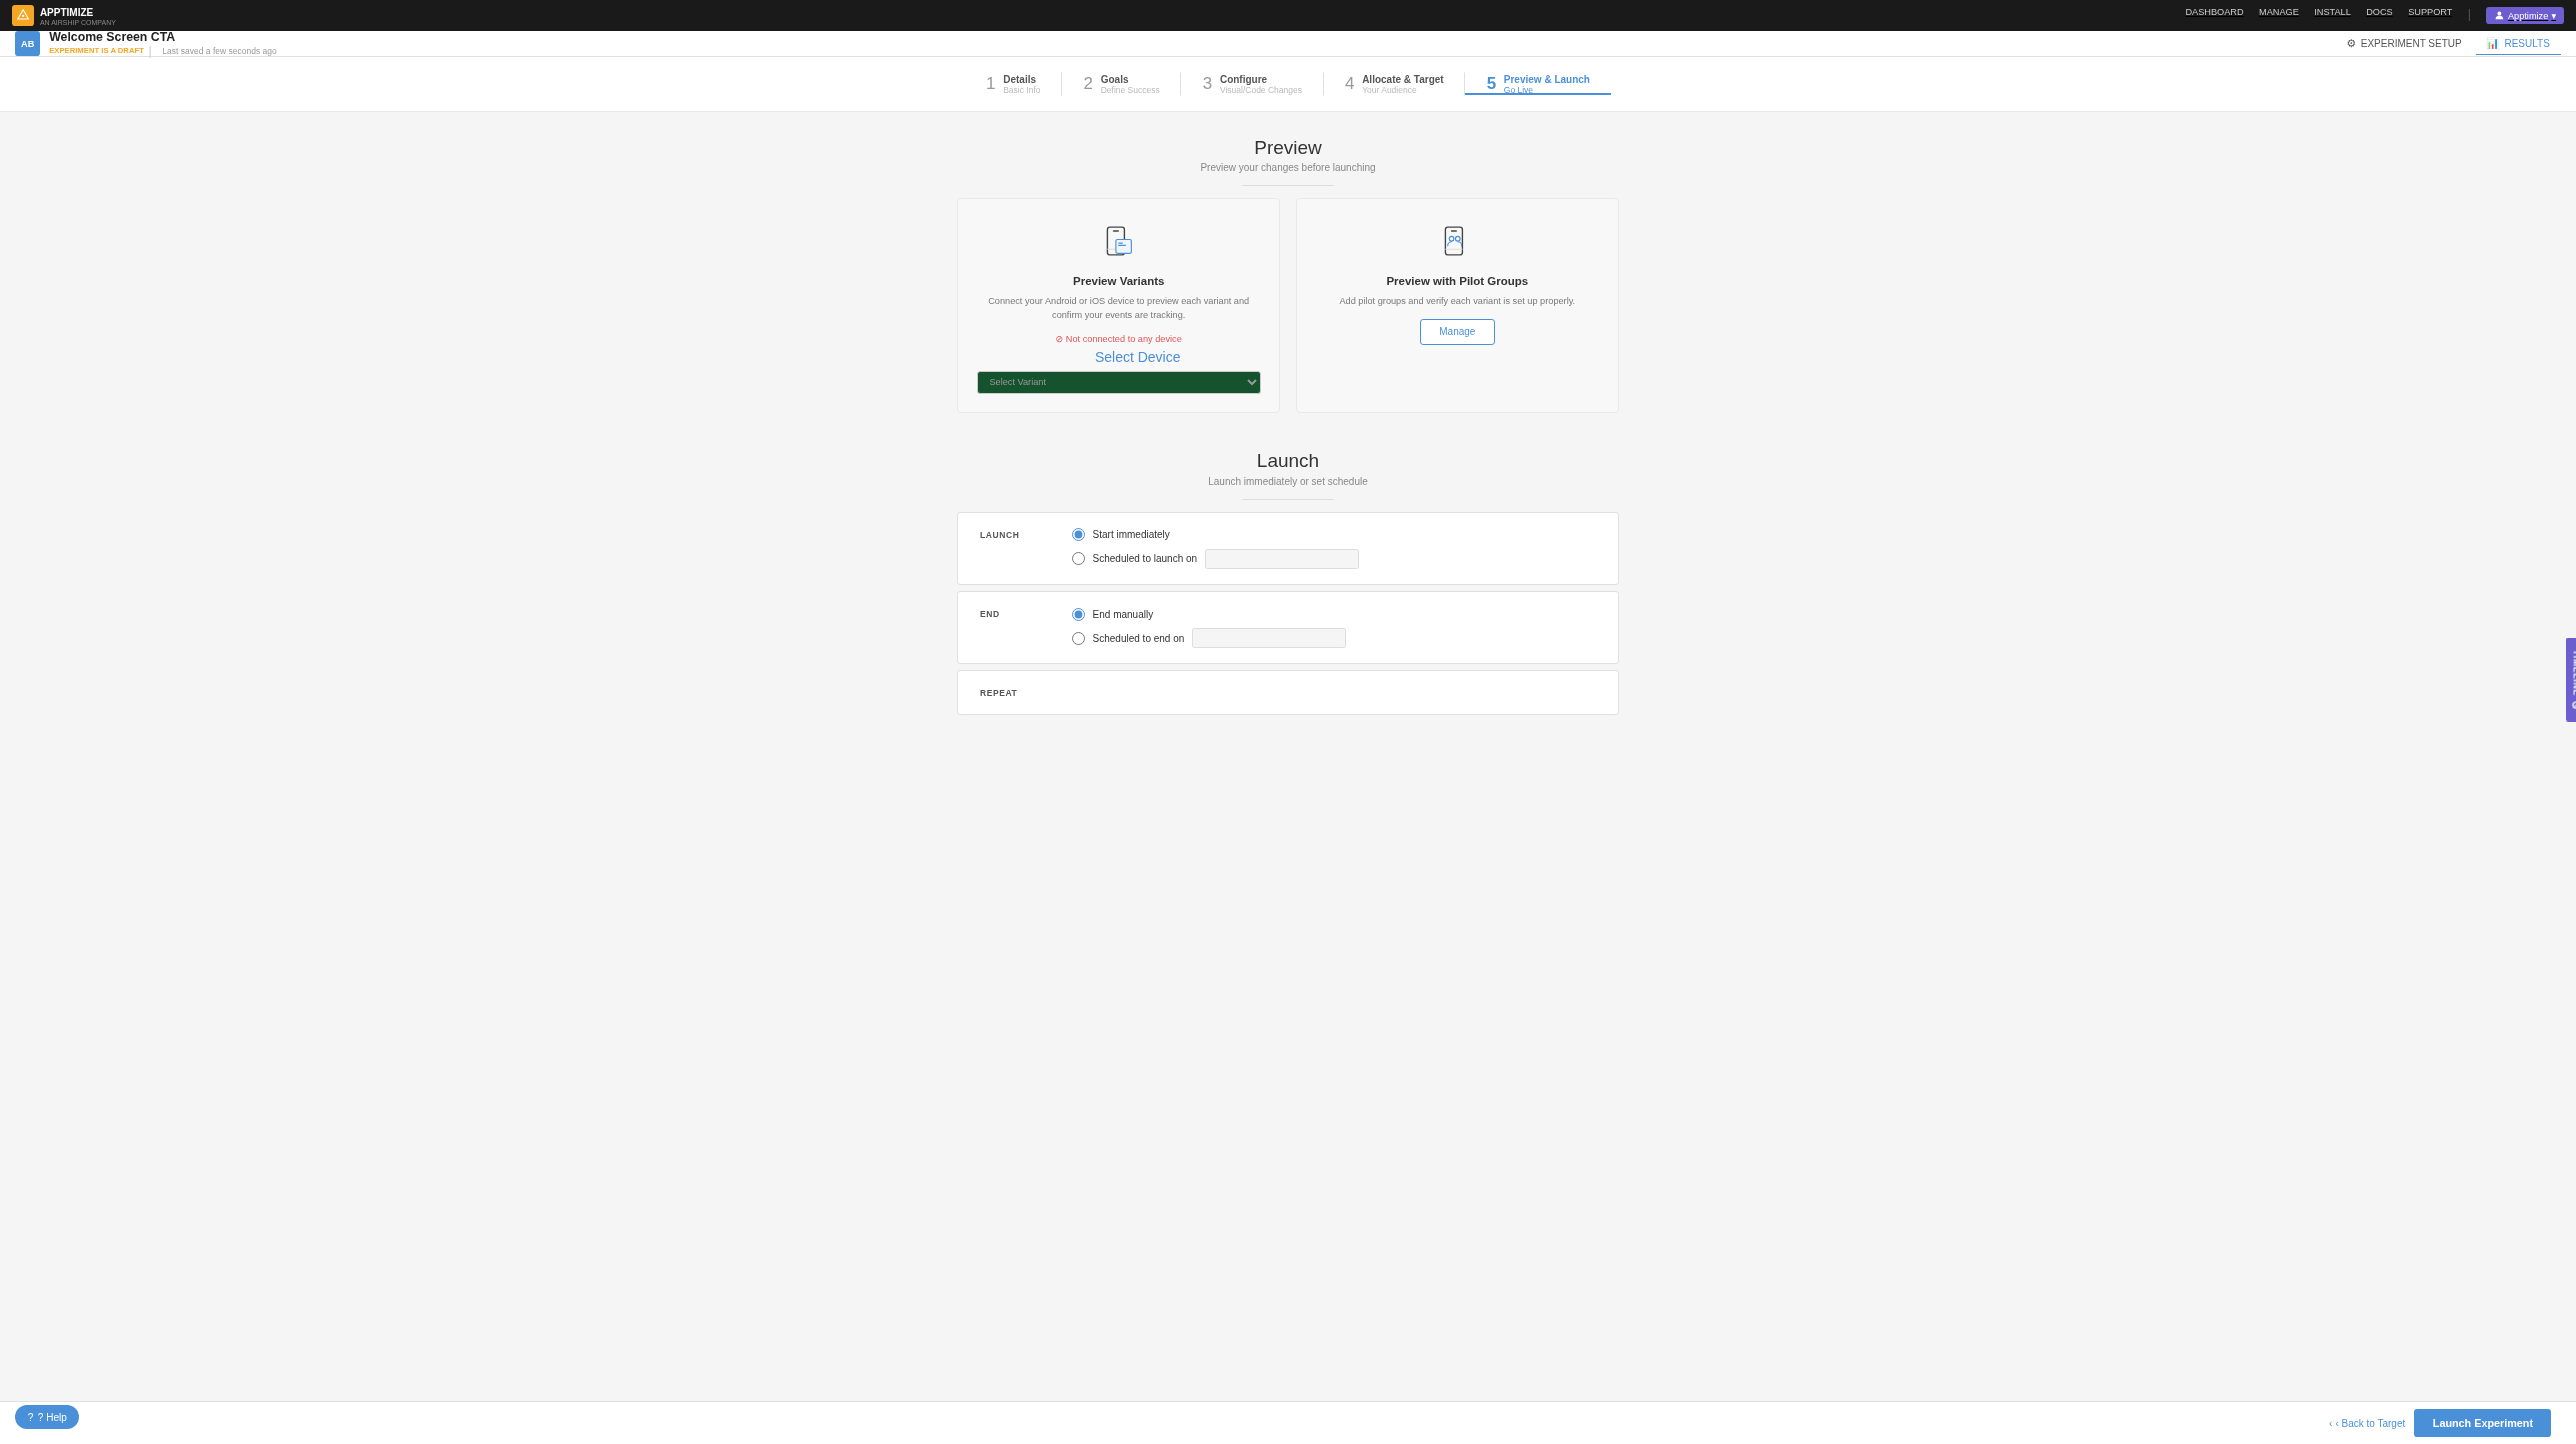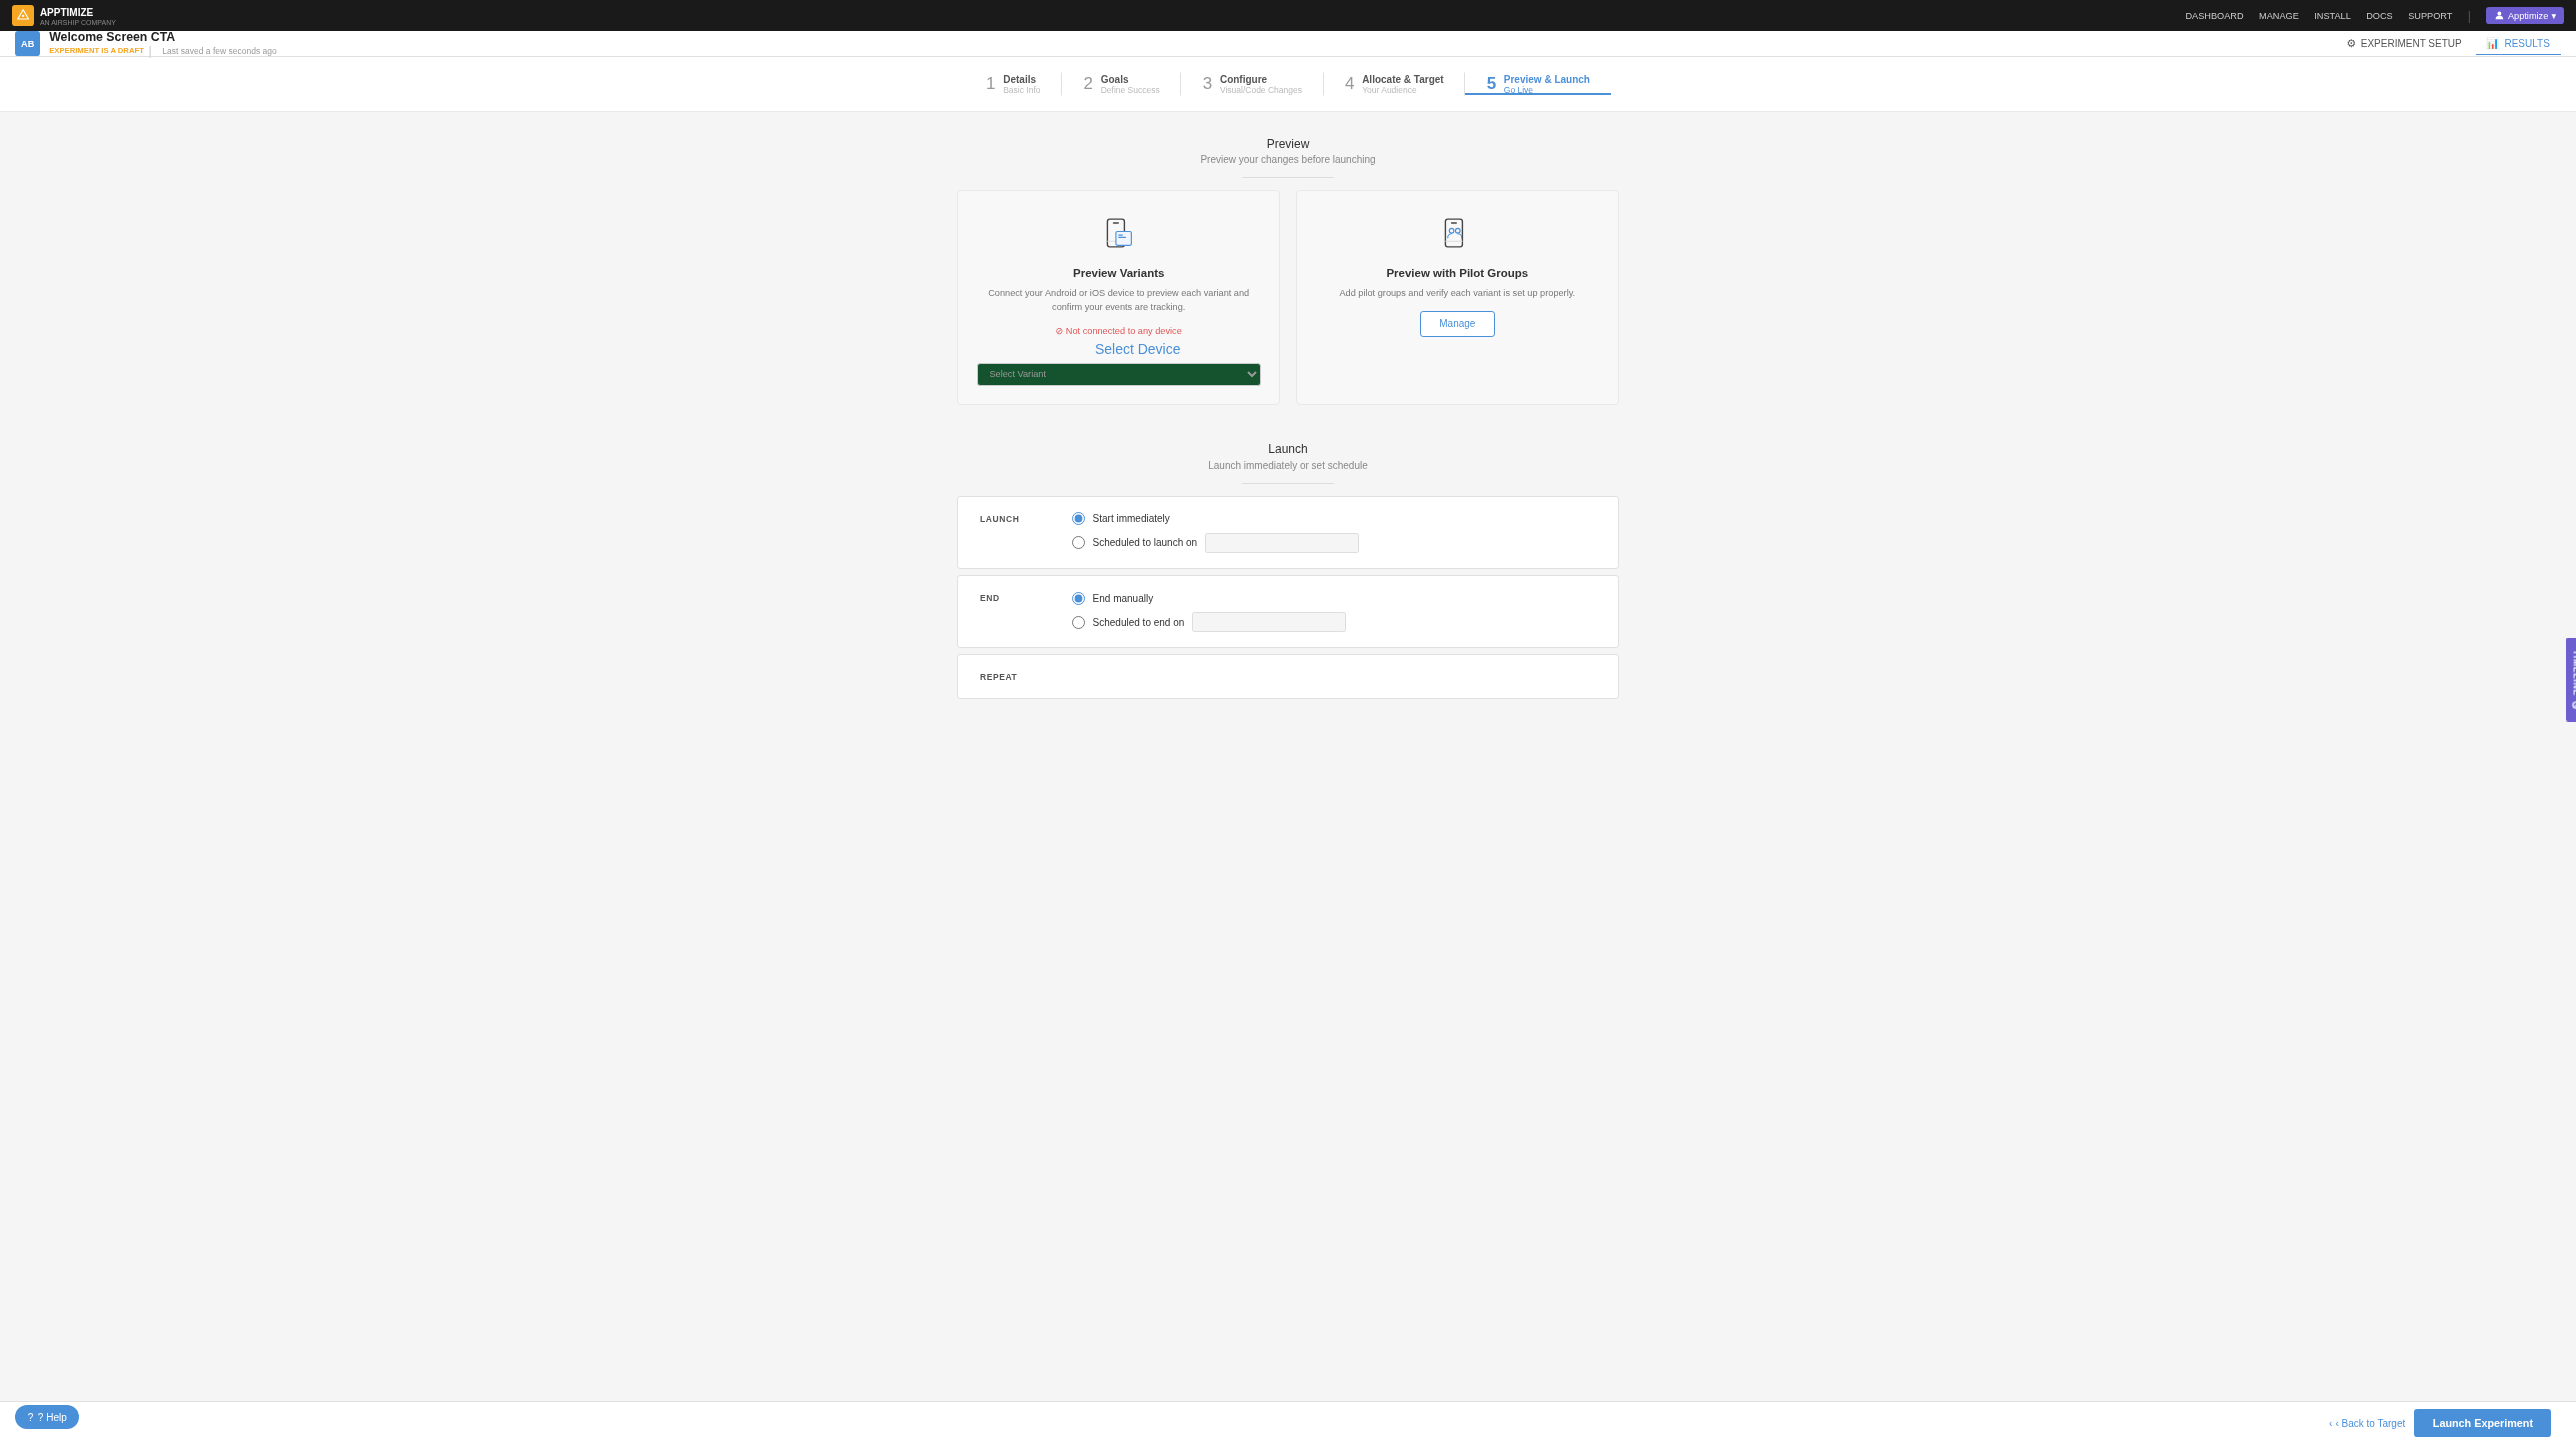--- a/index.html
+++ b/index.html
@@ -17,21 +17,21 @@
     }
     .top-nav-left { display: flex; align-items: center; gap: 6.1px; }
     .logo-icon {
       width: 21.5px; height: 21.5px;
       background: #f5a623;
       border-radius: 3.1px;
       display: flex; align-items: center; justify-content: center;
       color: white; font-size: 10.8px; font-weight: bold;
     }
     .logo-sub { color: #888; font-size: 7px; display: block; }
-    .top-nav-right { display: flex; align-items: center; gap: 15.4px; }
+    .top-nav-right { display: flex; align-items: flex-start; gap: 15.4px; text-decoration: underline; }
     .top-nav-right a {
       color: #ccc; font-size: 9.2px; text-decoration: none; font-weight: 500;
     }
     .nav-divider { color: #555; }
     .user-btn {
       background: #6c5ecf; color: #fff; border: none; border-radius: 3.1px;
       padding: 3.1px 7.7px; font-size: 9.2px; cursor: pointer;
       display: flex; align-items: center; gap: 3.1px;
     }
 
@@ -111,21 +111,21 @@
       max-width: 692px;
       margin: 0 auto;
       padding: 24.6px 15.4px 61px;
     }
 
     
     .section-heading {
       text-align: center;
       margin-bottom: 6.1px;
     }
-    .section-title { font-size: 12px; font-weight: 400; color: #333; }
+    .section-title { font-size: 19px; font-weight: 400; color: #333; }
     .section-sub { font-size: 10px; color: #888; margin-top: 3.1px; }
     .section-divider {
       border: none; border-top: 0.8px solid #ddd;
       margin: 12.3px auto; width: 92px;
     }
 
     
     .preview-cards {
       display: flex;
       gap: 16px;

